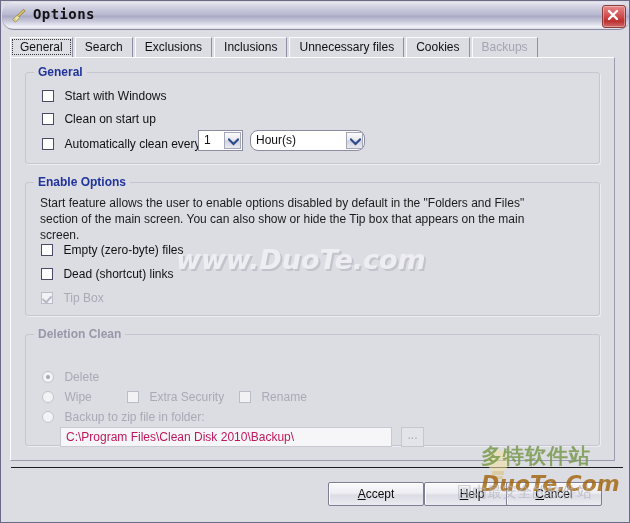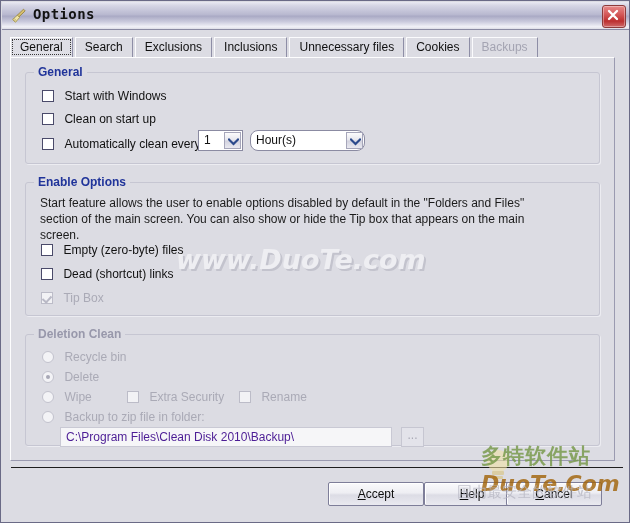--- a/index.html
+++ b/index.html
@@ -26,20 +26,21 @@
   .titlebar {
     position: absolute;
     left: 1px; top: 1px;
     width: 628px;
     height: 28px;
     background: linear-gradient(to bottom,
       #e9e9f2 0%, #d5d5e4 14%, #b7b7cf 48%,
       #a9a9c4 52%, #c9c9dc 72%, #f2f2f8 92%, #dcdce5 100%);
     border-bottom: 1px solid #8a8aa3;
     box-sizing: border-box;
+    border-radius: 12px;
   }
   .title-icon {
     position: absolute;
     left: 8px; top: 5px;
     width: 18px; height: 18px;
   }
   .title-text {
     position: absolute;
     left: 31px;
     top: 4px;
@@ -219,21 +220,21 @@
     position: absolute;
     height: 20px;
     background: #f6f6f8;
     border: 1px solid #c9c9d4;
     box-sizing: border-box;
   }
   .field .fval {
     position: absolute;
     left: 5px; top: 2px;
     font-size: 12px;
-    color: #4c1d95;
+    color: #be185d;
     white-space: nowrap;
   }
   .browse {
     position: absolute;
     width: 23px; height: 20px;
     background: #e3e3ea;
     border: 1px solid #c6c6d1;
     box-sizing: border-box;
     font-size: 12px;
     color: #a9a9b6;
@@ -413,24 +414,20 @@
 
       <div class="row" style="left:15px; top:105px;">
         <span class="cbx on dis"></span>
         <span class="lbl dis">Tip Box</span>
       </div>
     </div>
 
     <div class="group" style="left:14px; top:276px; width:575px; height:112px;">
       <span class="group-title dim">Deletion Clean</span>
 
-      <div class="row" style="left:16px; top:12px;">
-        <span class="rdo dis"></span>
-        <span class="lbl dis">Recycle bin</span>
-      </div>
 
       <div class="row" style="left:16px; top:32px;">
         <span class="rdo on dis"></span>
         <span class="lbl dis">Delete</span>
       </div>
 
       <div class="row" style="left:16px; top:52px;">
         <span class="rdo dis"></span>
         <span class="lbl dis">Wipe</span>
       </div>

